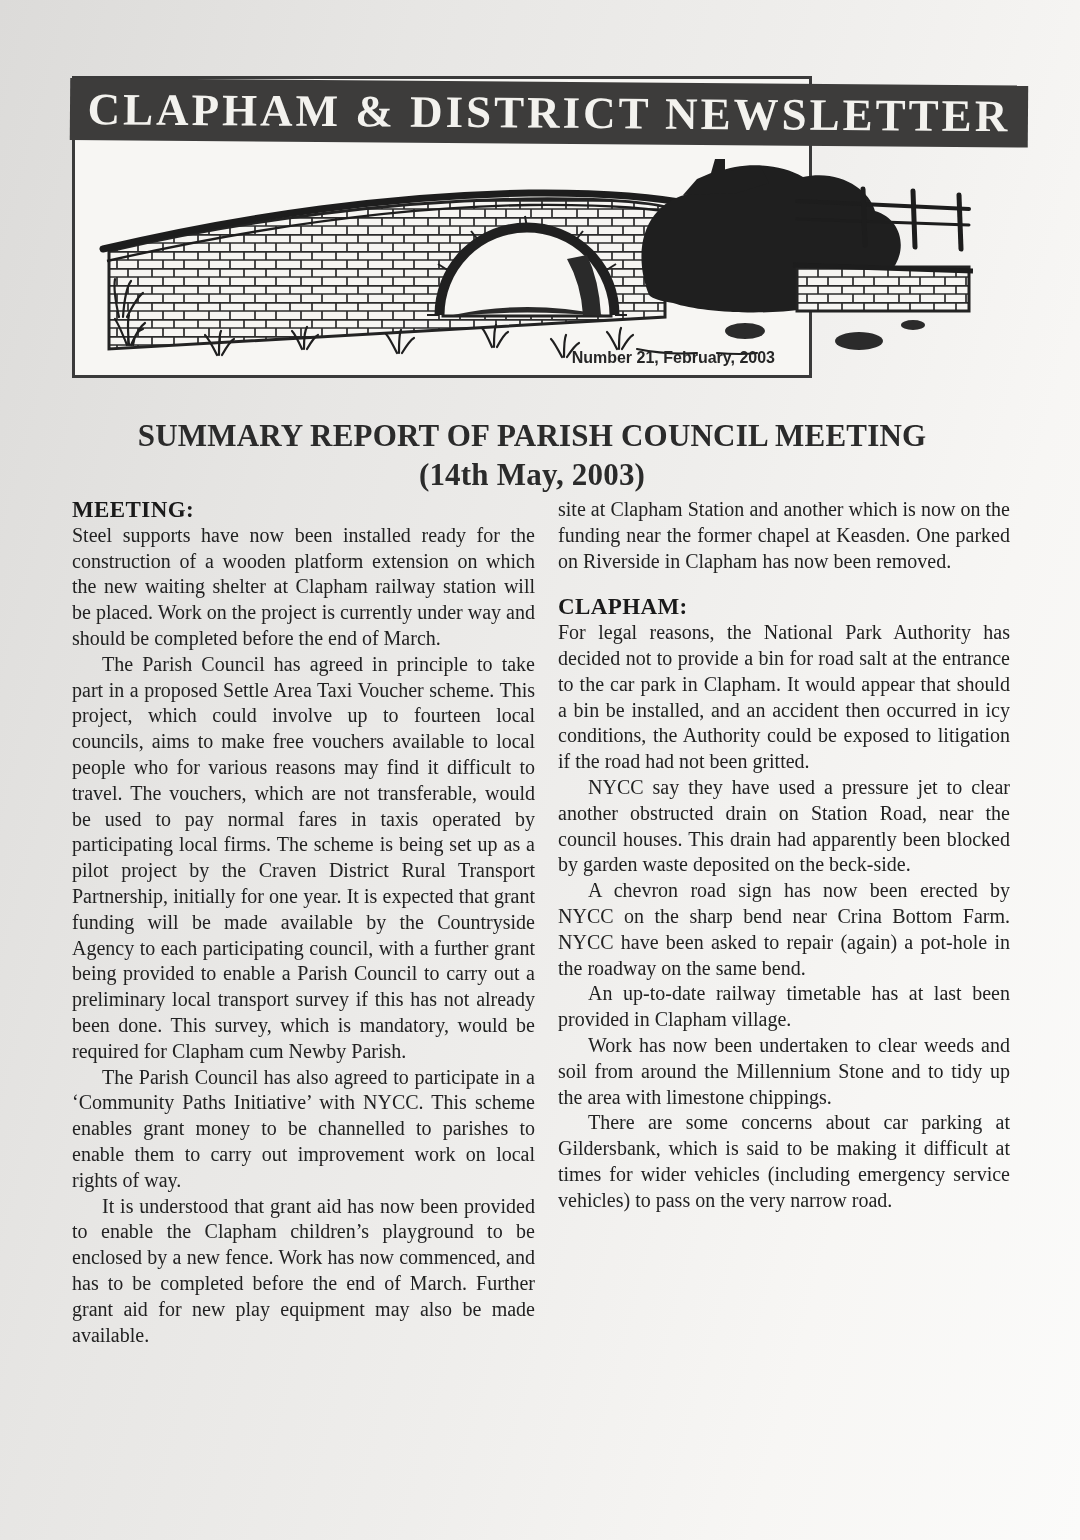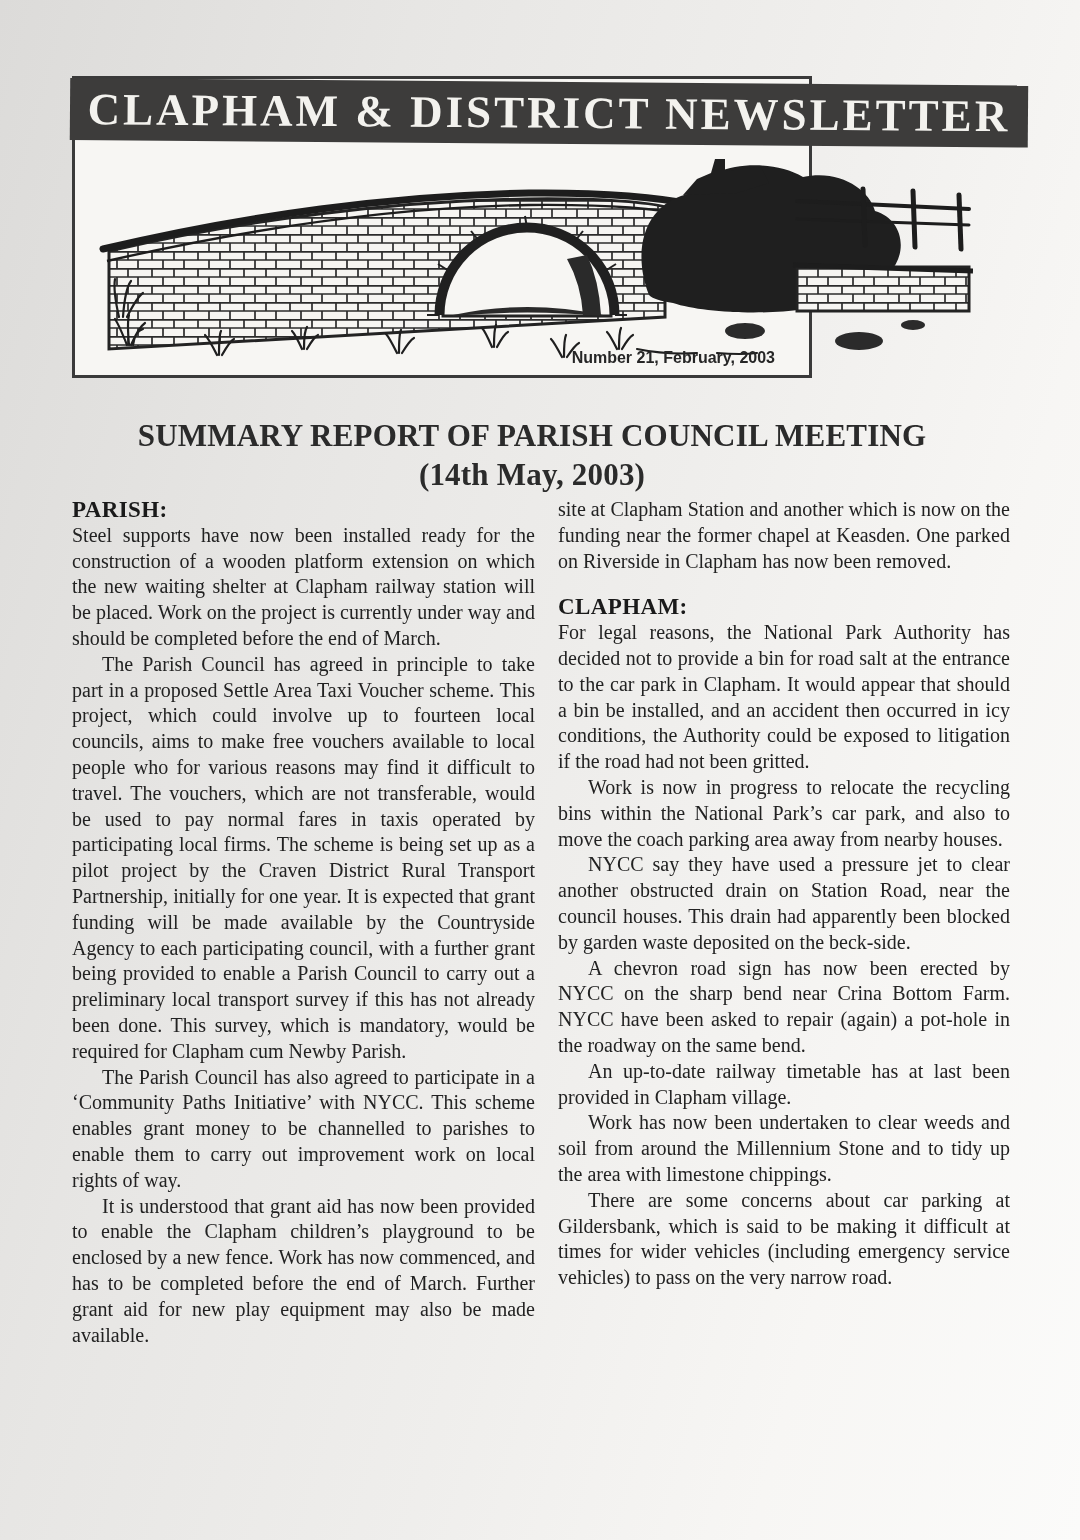--- a/index.html
+++ b/index.html
@@ -157,32 +157,31 @@
   </div>
 
   <div class="article-title">
     <div>SUMMARY REPORT OF PARISH COUNCIL MEETING</div>
     <div>(14th May, 2003)</div>
   </div>
 
   <div class="columns">
 
     <div class="col col-left">
-      <h3 class="section-heading">PARISH:</h3>
+      <h3 class="section-heading">MEETING:</h3>
       <p>Steel supports have now been installed ready for the construction of a wooden platform extension on which the new waiting shelter at Clapham railway station will be placed. Work on the project is currently under way and should be completed before the end of March.</p>
       <p class="indent">The Parish Council has agreed in principle to take part in a proposed Settle Area Taxi Voucher scheme. This project, which could involve up to fourteen local councils, aims to make free vouchers available to local people who for various reasons may find it difficult to travel. The vouchers, which are not transferable, would be used to pay normal fares in taxis operated by participating local firms. The scheme is being set up as a pilot project by the Craven District Rural Transport Partnership, initially for one year. It is expected that grant funding will be made available by the Countryside Agency to each participating council, with a further grant being provided to enable a Parish Council to carry out a preliminary local transport survey if this has not already been done. This survey, which is mandatory, would be required for Clapham cum Newby Parish.</p>
       <p class="indent">The Parish Council has also agreed to participate in a ‘Community Paths Initiative’ with NYCC. This scheme enables grant money to be channelled to parishes to enable them to carry out improvement work on local rights of way.</p>
       <p class="indent">It is understood that grant aid has now been provided to enable the Clapham children’s playground to be enclosed by a new fence. Work has now commenced, and has to be completed before the end of March. Further grant aid for new play equipment may also be made available.</p>
     </div>
 
     <div class="col col-right">
       <p>site at Clapham Station and another which is now on the funding near the former chapel at Keasden. One parked on Riverside in Clapham has now been removed.</p>
       <h3 class="section-heading spaced">CLAPHAM:</h3>
       <p>For legal reasons, the National Park Authority has decided not to provide a bin for road salt at the entrance to the car park in Clapham. It would appear that should a bin be installed, and an accident then occurred in icy conditions, the Authority could be exposed to litigation if the road had not been gritted.</p>
-      <p class="indent">Work is now in progress to relocate the recycling bins within the National Park’s car park, and also to move the coach parking area away from nearby houses.</p>
       <p class="indent">NYCC say they have used a pressure jet to clear another obstructed drain on Station Road, near the council houses. This drain had apparently been blocked by garden waste deposited on the beck-side.</p>
       <p class="indent">A chevron road sign has now been erected by NYCC on the sharp bend near Crina Bottom Farm. NYCC have been asked to repair (again) a pot-hole in the roadway on the same bend.</p>
       <p class="indent">An up-to-date railway timetable has at last been provided in Clapham village.</p>
       <p class="indent">Work has now been undertaken to clear weeds and soil from around the Millennium Stone and to tidy up the area with limestone chippings.</p>
       <p class="indent">There are some concerns about car parking at Gildersbank, which is said to be making it difficult at times for wider vehicles (including emergency service vehicles) to pass on the very narrow road.</p>
     </div>
 
   </div>
 </div>
 

